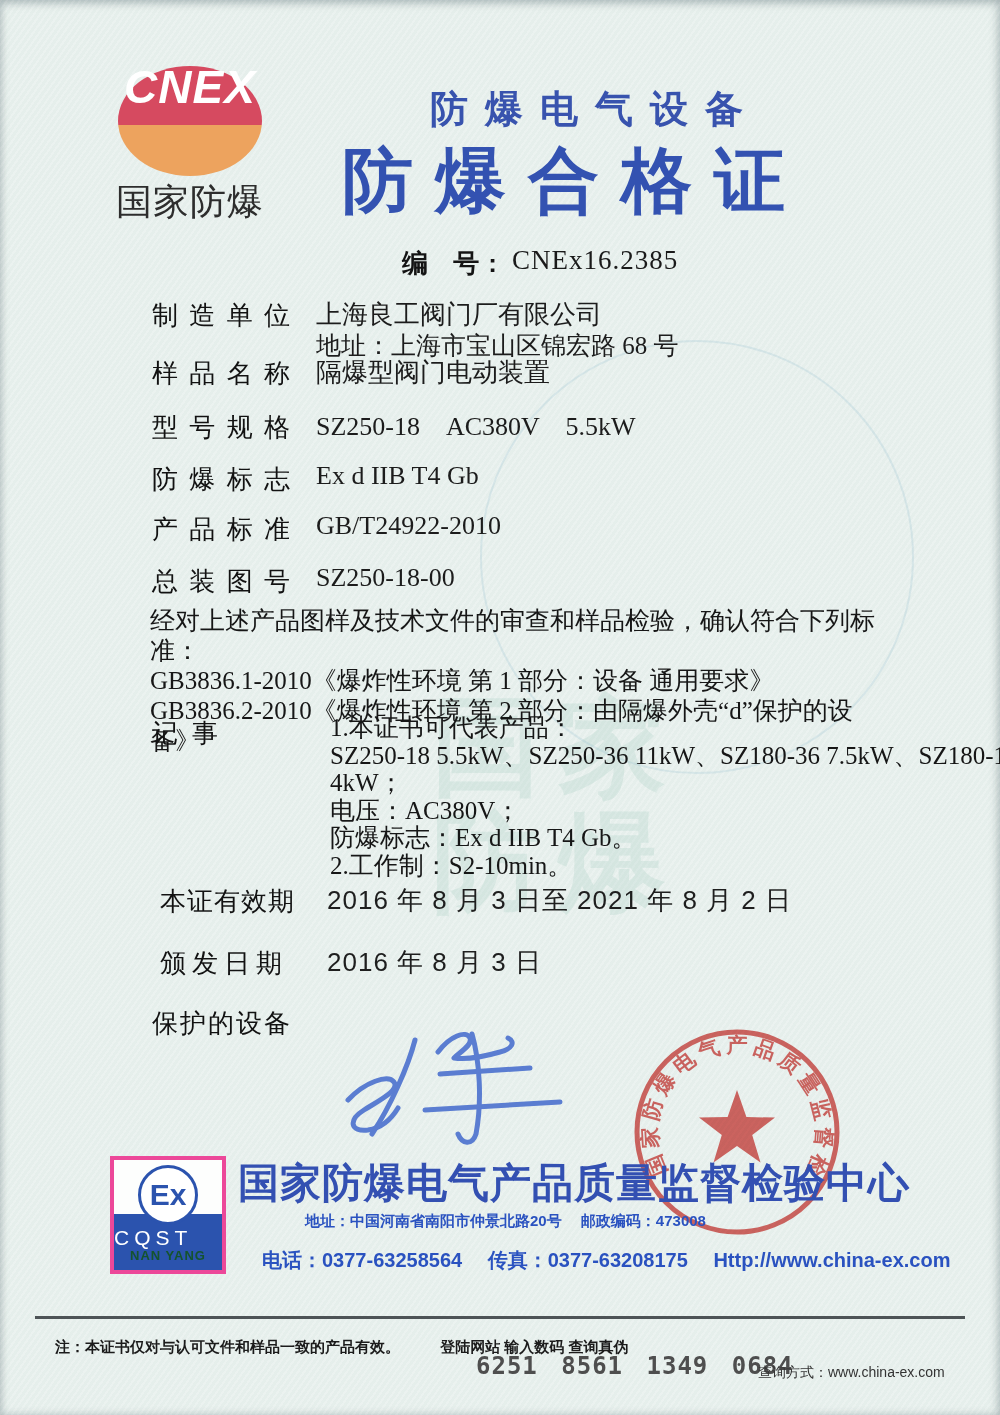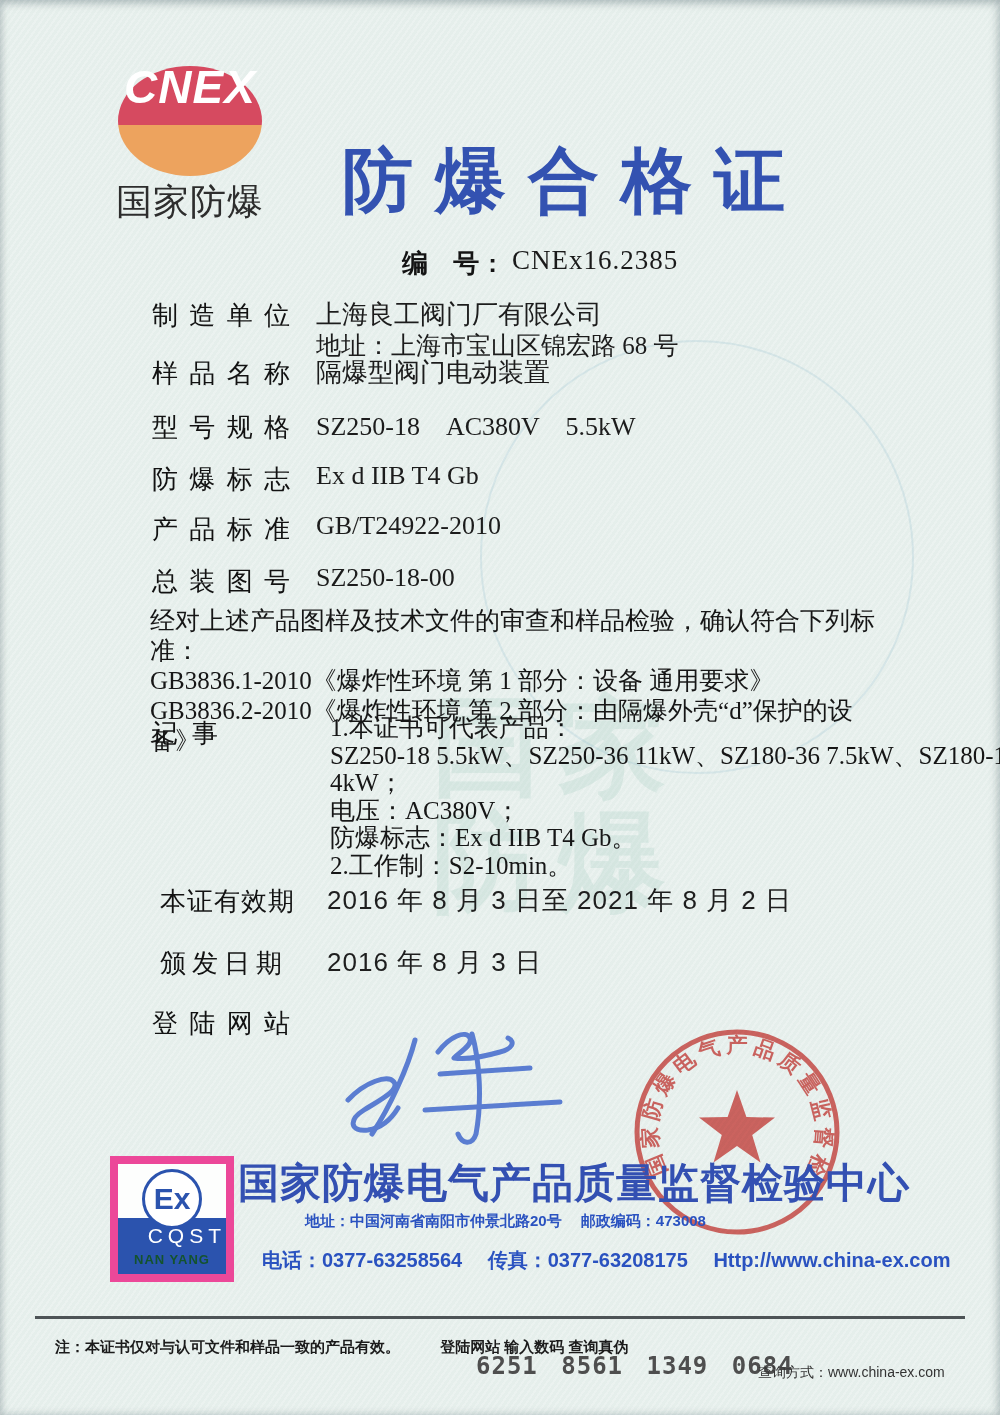--- a/index.html
+++ b/index.html
@@ -52,26 +52,26 @@
     font-family:"Liberation Serif",serif;font-size:25px;line-height:27.6px;color:#161616;}
   .notes div{white-space:nowrap;}
   .dvalue{position:absolute;left:327px;font-size:26px;color:#1e1e1e;letter-spacing:1px;white-space:pre;}
   
   .sig{position:absolute;left:320px;top:1022px;width:260px;height:130px;opacity:.92;}
   
   .stamp{position:absolute;left:632px;top:1027px;width:210px;height:210px;
     mix-blend-mode:multiply;opacity:.88;}
   
   .ex-logo{position:absolute;left:110px;top:1156px;width:108px;height:110px;
-    border:8px solid #ec4899;background:#fdfefd;}
+    border:4px solid #ec4899;background:#fdfefd;}
   .ex-band{position:absolute;left:0;right:0;bottom:0;height:56px;background:#2b53ae;}
   .ex-circle{position:absolute;left:24px;top:5px;width:54px;height:54px;border-radius:50%;
     background:#ffffff;border:3px solid #2b53ae;display:flex;align-items:center;justify-content:center;z-index:2;}
   .ex-circle span{font-size:30px;font-weight:700;color:#2b53ae;line-height:1;}
-  .ex-cqst{position:absolute;left:0;right:0;bottom:26px;text-align:right;color:#ffffff;
+  .ex-cqst{position:absolute;left:0;right:0;bottom:20px;text-align:left;color:#ffffff;
     font-size:21px;letter-spacing:5px;z-index:3;}
   .ex-ny{position:absolute;left:0;right:0;bottom:7px;text-align:center;color:#14532d;
     font-size:13px;letter-spacing:1px;z-index:3;font-weight:700;}
   .org-name{position:absolute;left:238px;top:1156px;width:700px;font-size:41px;font-weight:700;
     color:#3350b2;font-family:"Liberation Serif",serif;letter-spacing:1px;white-space:nowrap;}
   .org-address{position:absolute;left:305px;top:1212px;font-size:15px;font-weight:700;
     color:#2a52c0;white-space:pre;}
   .org-contact{position:absolute;left:262px;top:1247px;font-size:20px;font-weight:700;
     color:#2a52c0;white-space:pre;}
   
@@ -88,20 +88,21 @@
 <div class="page">
 
   <div class="wm-chars">国家防爆</div>
   <div class="wm-circle"></div>
 
   <div class="cnex-logo">
     <span>CNEX</span>
   </div>
   <div class="cnex-caption">国家防爆</div>
 
+  <div class="supertitle">防爆电气设备</div>
   <div class="main-title">防爆合格证</div>
   <div class="certno-label">编 号:</div>
   <div class="certno-value">CNEx16.2385</div>
 
   <div class="flabel" style="top:298px">制造单位</div>
   <div class="fvalue" style="top:297px">上海良工阀门厂有限公司</div>
   <div class="fsub" style="top:329px">地址：上海市宝山区锦宏路 68 号</div>
 
   <div class="flabel" style="top:356px">样品名称</div>
   <div class="fvalue" style="top:355px">隔爆型阀门电动装置</div>
@@ -133,21 +134,21 @@
     <div>防爆标志：Ex d IIB T4 Gb。</div>
     <div>2.工作制：S2-10min。</div>
   </div>
 
   <div class="vlabel" style="top:884px;letter-spacing:1px">本证有效期</div>
   <div class="dvalue" style="top:883px">2016 年 8 月 3 日至 2021 年 8 月 2 日</div>
 
   <div class="vlabel" style="top:946px;letter-spacing:6px">颁发日期</div>
   <div class="dvalue" style="top:945px">2016 年 8 月 3 日</div>
 
-  <div class="flabel" style="top:1006px">登陆网站</div>
+  <div class="flabel" style="top:1006px">保护的设备</div>
 
   <svg class="sig" viewBox="0 0 260 130">
     <g fill="none" stroke="#4f74cf" stroke-width="5" stroke-linecap="round" stroke-linejoin="round">
       <path d="M 95,18 C 88,45 70,85 52,112"></path>
       <path d="M 28,78 C 45,60 68,52 74,60 C 80,68 60,78 44,88 C 28,98 30,110 48,108 C 62,106 72,96 78,86"></path>
       <path d="M 118,30 C 130,14 146,8 150,16 C 153,23 140,30 134,36 C 146,38 166,34 180,30 C 192,27 196,20 188,16"></path>
       <path d="M 120,52 L 210,46"></path>
       <path d="M 105,88 L 240,80"></path>
       <path d="M 152,12 C 160,40 162,80 156,112 C 152,124 142,122 138,112"></path>
     </g>

